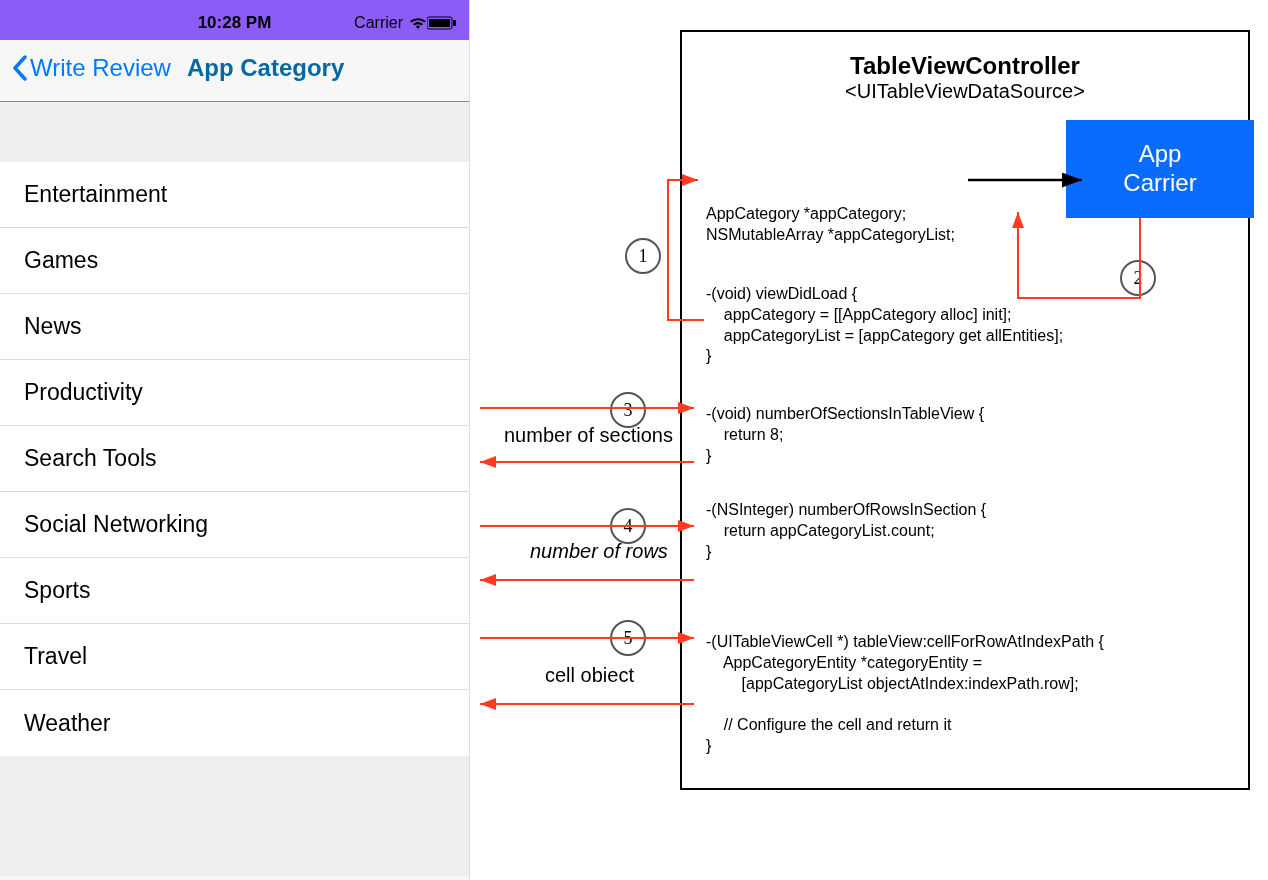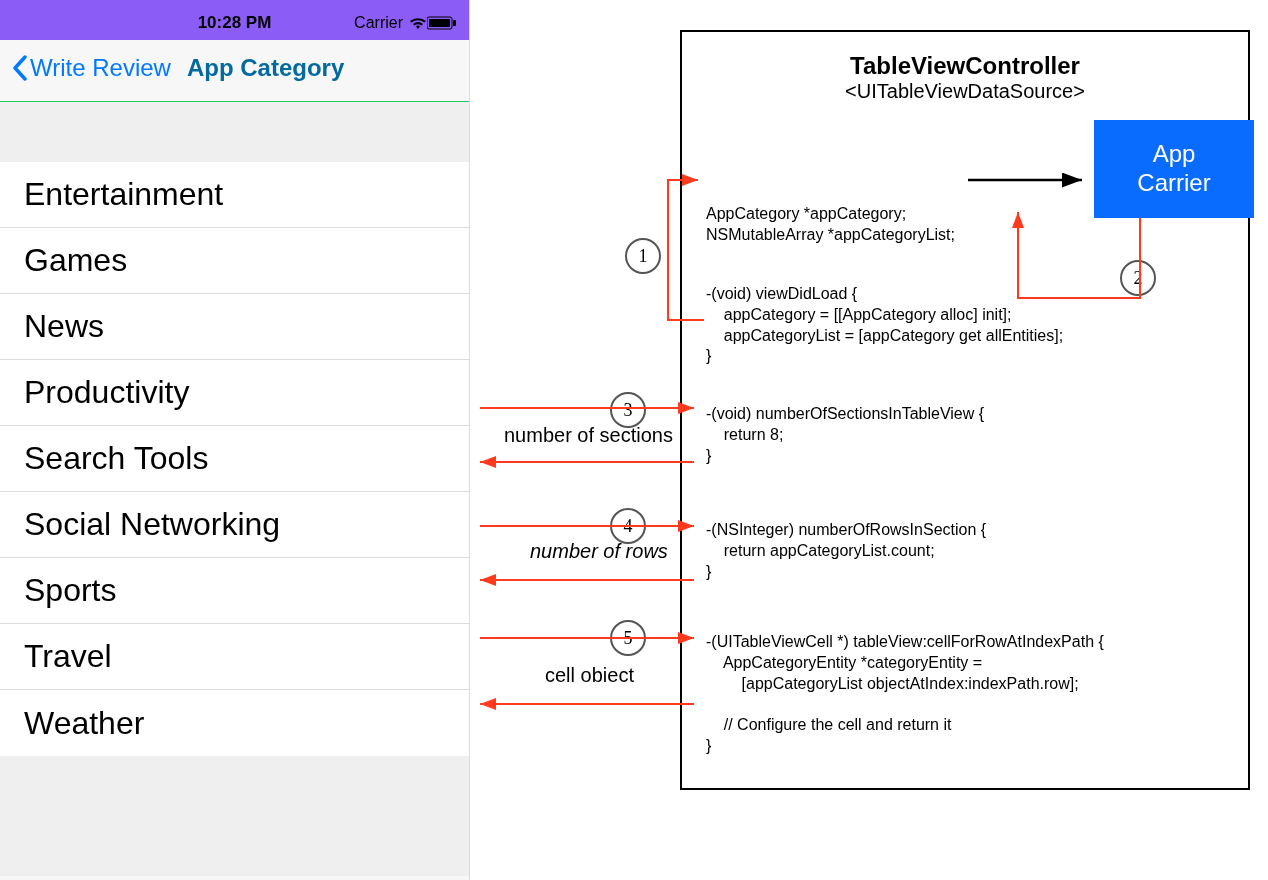--- a/index.html
+++ b/index.html
@@ -44,21 +44,21 @@
     .back-area { display: flex; align-items: center; color: #0079ff; font-size: 24px; cursor: pointer; }
     .back-chevron { margin-right: 2px; }
     .nav-title { font-size: 24px; font-weight: 700; color: #0369a1; margin-left: 16px; }
     .table-header-space { height: 60px; background: #efefef; }
     .table-list { background: #fff; }
     .table-cell {
       height: 66px;
       display: flex;
       align-items: center;
       padding: 0 24px;
-      font-size: 32px;
+      font-size: 23px;
       color: #000;
       border-bottom: 1px solid #ddd;
       cursor: pointer;
     }
     .table-cell:last-child { border-bottom: none; }
     .table-footer-space { height: 120px; background: #efefef; }
     
     .diagram {
       position: absolute;
       left: 470px;
@@ -90,21 +90,21 @@
       font-size: 16px;
       line-height: 1.3;
       color: #000;
       white-space: pre;
       position: absolute;
     }
     .blue-box {
       position: absolute;
       right: -6px;
       top: 88px;
-      width: 160px;
+      width: 188px;
       height: 98px;
       background: #0a6cff;
       color: #fff;
       display: flex;
       flex-direction: column;
       align-items: center;
       justify-content: center;
       font-size: 24px;
       line-height: 1.2;
     }
@@ -210,21 +210,21 @@
 
     <div class="code-block" style="left:24px; top:252px;"><span>-(void) viewDidLoad {</span>
 <span>    appCategory = [[AppCategory alloc] init];</span>
 <span>    appCategoryList = [appCategory get allEntities];</span>
 <span>}</span></div>
 
     <div class="code-block" style="left:24px; top:372px;"><span>-(void) numberOfSectionsInTableView {</span>
 <span>    return 8;</span>
 <span>}</span></div>
 
-    <div class="code-block" style="left:24px; top:488px;"><span>-(NSInteger) numberOfRowsInSection {</span>
+    <div class="code-block" style="left:24px; top:468px;"><span>-(NSInteger) numberOfRowsInSection {</span>
 <span>    return appCategoryList.count;</span>
 <span>}</span></div>
 
     <div class="code-block" style="left:24px; top:600px;"><span>-(UITableViewCell *) tableView:cellForRowAtIndexPath {</span>
 <span>    AppCategoryEntity *categoryEntity =</span>
 <span>        [appCategoryList objectAtIndex:indexPath.row];</span>
 
 <span>    // Configure the cell and return it</span>
 <span>}</span></div>
   </div>

